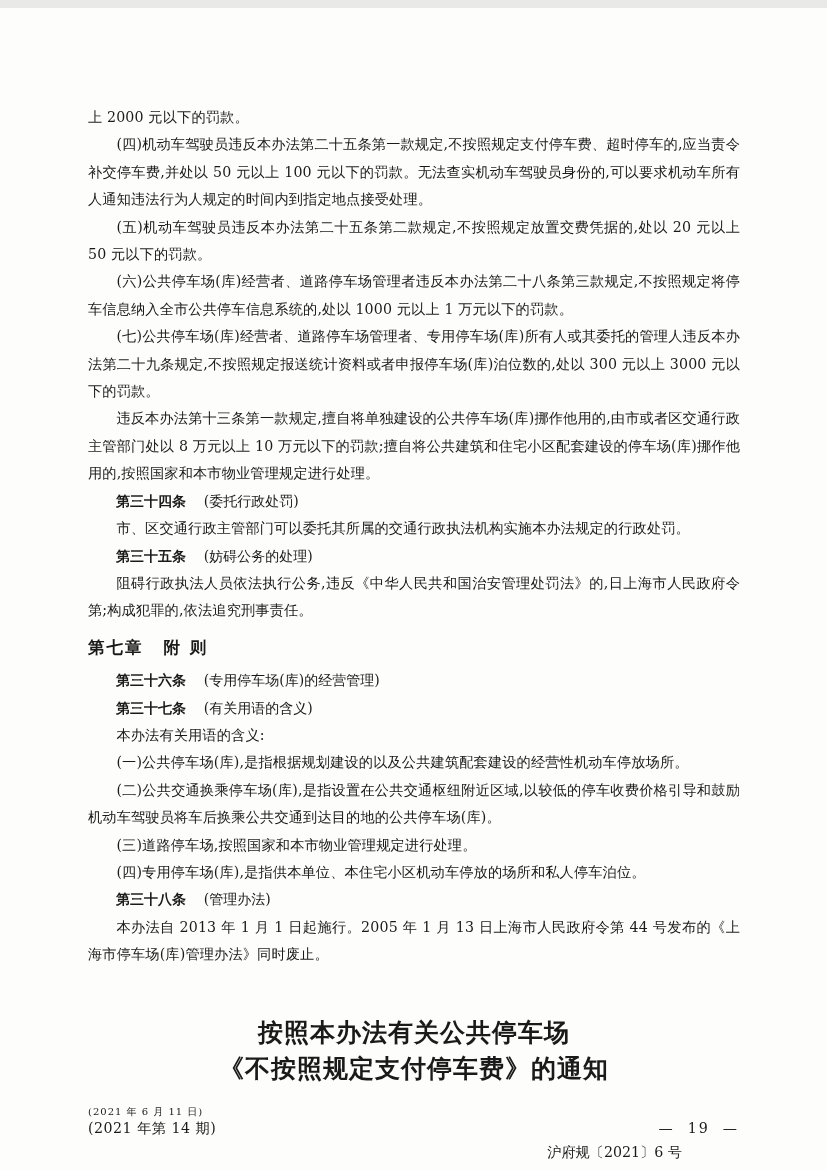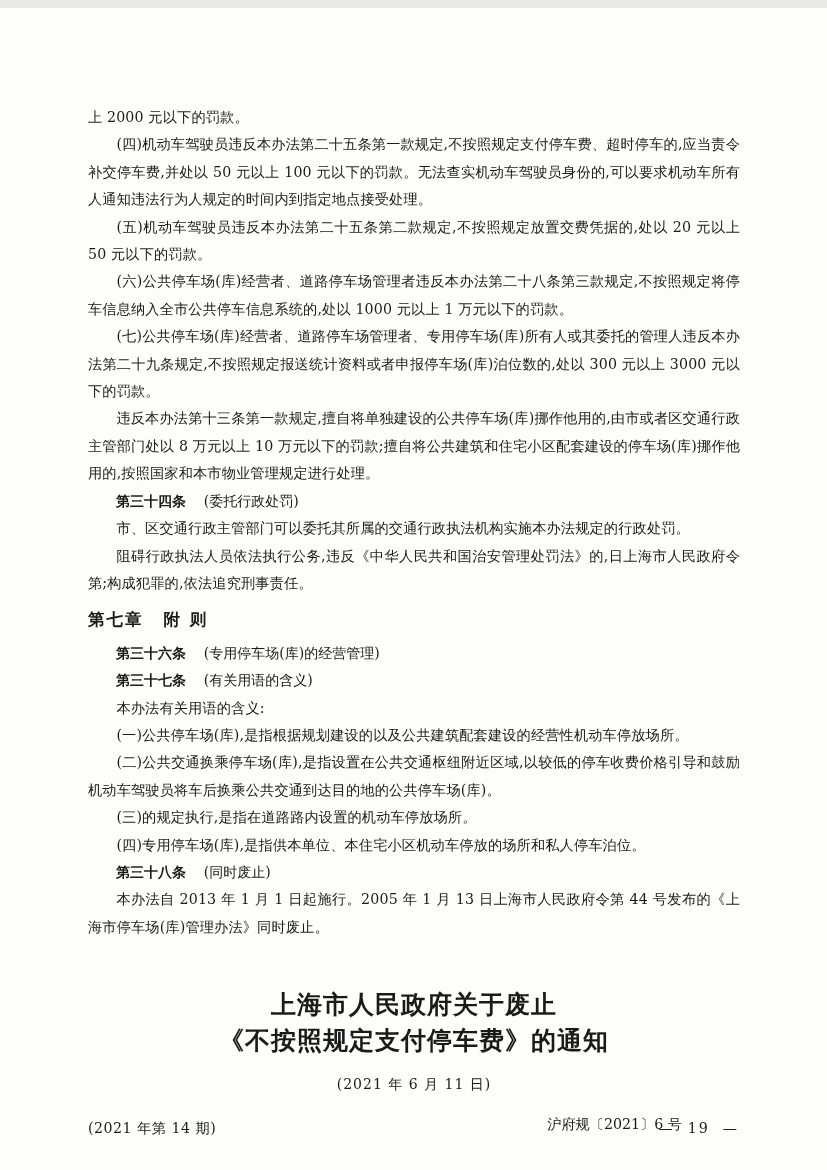--- a/index.html
+++ b/index.html
@@ -64,22 +64,22 @@
     font-weight: bold;
     font-size: 25px;
     line-height: 36px;
     letter-spacing: 1px;
     margin: 0;
   }
   .doc-title-block {
     margin-top: 46px;
   }
   .doc-date {
-    text-align: center;
-    font-size: 14px;
+    text-align: left;
+    font-size: 10px;
     line-height: 30px;
     margin-top: 10px;
     letter-spacing: 1px;
   }
   .doc-number {
     text-align: right;
     font-size: 14.2px;
     line-height: 27.4px;
     margin-top: 12px;
     padding-right: 58px;
@@ -120,52 +120,57 @@
     <p class="para indent">(七)公共停车场(库)经营者、道路停车场管理者、专用停车场(库)所有人或其委托的管理人违反本办法第二十九条规定,不按照规定报送统计资料或者申报停车场(库)泊位数的,处以 300 元以上 3000 元以下的罚款。</p>
     <p class="para indent">违反本办法第十三条第一款规定,擅自将单独建设的公共停车场(库)挪作他用的,由市或者区交通行政主管部门处以 8 万元以上 10 万元以下的罚款;擅自将公共建筑和住宅小区配套建设的停车场(库)挪作他用的,按照国家和本市物业管理规定进行处理。</p>
 
     <p class="heading-run">
       <span class="h-title">第三十四条</span>
       <span class="gap">&nbsp;&nbsp;</span>
       <span class="h-sub">(委托行政处罚)</span>
     </p>
     <p class="para indent">市、区交通行政主管部门可以委托其所属的交通行政执法机构实施本办法规定的行政处罚。</p>
 
+    <p class="heading-run">
+      <span class="h-title">第三十五条</span>
+      <span class="gap">&nbsp;&nbsp;</span>
+      <span class="h-sub">(妨碍公务的处理)</span>
+    </p>
     <p class="para indent">阻碍行政执法人员依法执行公务,违反《中华人民共和国治安管理处罚法》的,日上海市人民政府令第;构成犯罪的,依法追究刑事责任。</p>
 
     <p class="chapter">
       <span>第七章</span><span class="gap"></span><span>附    则</span>
     </p>
 
     <p class="heading-run">
       <span class="h-title">第三十六条</span>
       <span class="gap">&nbsp;&nbsp;</span>
       <span class="h-sub">(专用停车场(库)的经营管理)</span>
     </p>
 
     <p class="heading-run">
       <span class="h-title">第三十七条</span>
       <span class="gap">&nbsp;&nbsp;</span>
       <span class="h-sub">(有关用语的含义)</span>
     </p>
     <p class="para indent">本办法有关用语的含义:</p>
     <p class="para indent">(一)公共停车场(库),是指根据规划建设的以及公共建筑配套建设的经营性机动车停放场所。</p>
     <p class="para indent">(二)公共交通换乘停车场(库),是指设置在公共交通枢纽附近区域,以较低的停车收费价格引导和鼓励机动车驾驶员将车后换乘公共交通到达目的地的公共停车场(库)。</p>
-    <p class="para indent">(三)的规定执行,是指在道路路内设置的机动车停放场所。</p>
+    <p class="para indent">(三)道路停车场,按照国家和本市物业管理规定进行处理。</p>
     <p class="para indent">(四)专用停车场(库),是指供本单位、本住宅小区机动车停放的场所和私人停车泊位。</p>
 
     <p class="heading-run">
       <span class="h-title">第三十八条</span>
       <span class="gap">&nbsp;&nbsp;</span>
-      <span class="h-sub">(同时废止)</span>
+      <span class="h-sub">(管理办法)</span>
     </p>
     <p class="para indent">本办法自 2013 年 1 月 1 日起施行。2005 年 1 月 13 日上海市人民政府令第 44 号发布的《上海市停车场(库)管理办法》同时废止。</p>
 
     <div class="doc-title-block">
-      <div class="doc-title">上海市人民政府关于废止</div>
+      <div class="doc-title">按照本办法有关公共停车场</div>
       <div class="doc-title">《不按照规定支付停车费》的通知</div>
       <div class="doc-date">(2021 年 6 月 11 日)</div>
       <div class="doc-number">沪府规〔2021〕6 号</div>
     </div>
 
   </div>
 
   <div class="footer">
     <div class="footer-center">(2021 年第 14 期)</div>
     <div class="footer-right">

